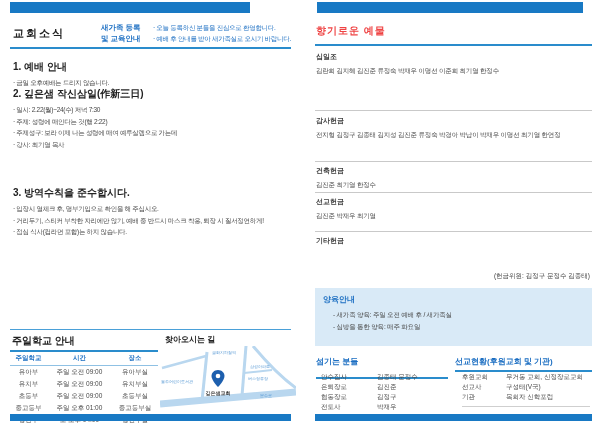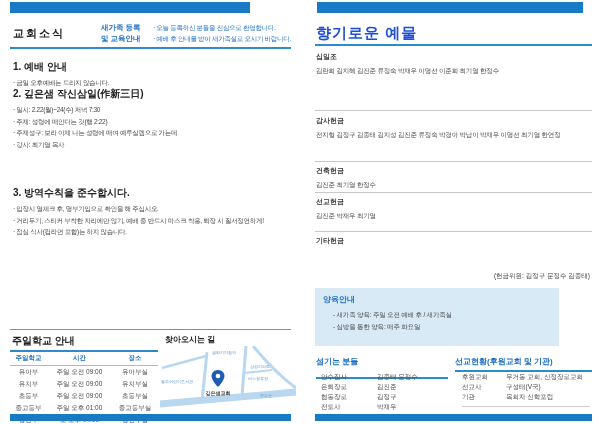--- a/index.html
+++ b/index.html
@@ -27,27 +27,27 @@
   .dir-title { position:absolute; left:165px; top:334px; font-size:8px; font-weight:bold; color:#222; }
 
   .ss-table { position:absolute; left:10px; top:350px; width:148px; border-collapse:collapse; font-size:6.5px; }
   .ss-table th { color:#1b6ec2; font-weight:bold; border-top:2px solid #2a8ccc; border-bottom:1px solid #8fc1e4; padding:2px 0 2px 0; text-align:center; }
   .ss-table td { padding:1.6px 0; text-align:center; color:#474747; white-space:nowrap; }
   .ss-table tr:last-child td { border-bottom:1px solid #cfcfcf; }
 
   .map { position:absolute; left:160px; top:346px; width:136px; height:66px; }
 
   
-  .r-title { position:absolute; left:316px; top:24px; font-size:15px; font-weight:bold; color:#1d4ed8; letter-spacing:1px; }
+  .r-title { position:absolute; left:316px; top:24px; font-size:10px; font-weight:bold; color:#ef4444; letter-spacing:1px; }
   .offer { position:absolute; left:316px; width:276px; }
   .offer-label { font-size:7px; color:#3c3c3c; font-weight:bold; margin-bottom:5px; }
   .offer-names { font-size:6.5px; color:#474747; letter-spacing:-0.2px; white-space:nowrap; }
   .committee { position:absolute; right:10px; top:272px; font-size:6.5px; color:#3c3c3c; }
 
-  .nurture { position:absolute; left:315px; top:288px; width:244px; height:58px; background:#d9eaf7; padding:6px 8px; }
+  .nurture { position:absolute; left:315px; top:288px; width:277px; height:58px; background:#d9eaf7; padding:6px 8px; }
   .nurture-title { font-size:8px; font-weight:bold; color:#1b6ec2; margin-bottom:4px; }
   .nurture-item { font-size:6.5px; color:#474747; line-height:11.5px; margin-left:10px; letter-spacing:-0.2px; }
 
   .sv-title { position:absolute; left:316px; top:356px; width:132px; font-size:8px; font-weight:bold; color:#1b6ec2; border-bottom:2px solid #2a8ccc; padding-bottom:10px; }
   .ms-title { position:absolute; left:455px; top:356px; width:137px; font-size:8px; font-weight:bold; color:#1b6ec2; border-bottom:2px solid #2a8ccc; padding-bottom:3px; }
   .kv { position:absolute; font-size:6.5px; color:#474747; }
   .kv .row { display:flex; line-height:10px; }
   .kv .k { width:46px; text-align:justify; text-align-last:justify; }
   .kv .v { margin-left:10px; white-space:nowrap; }
   .sv-rows { left:321px; top:372px; width:125px; border-bottom:1px solid #cfcfcf; padding-bottom:4px; }

